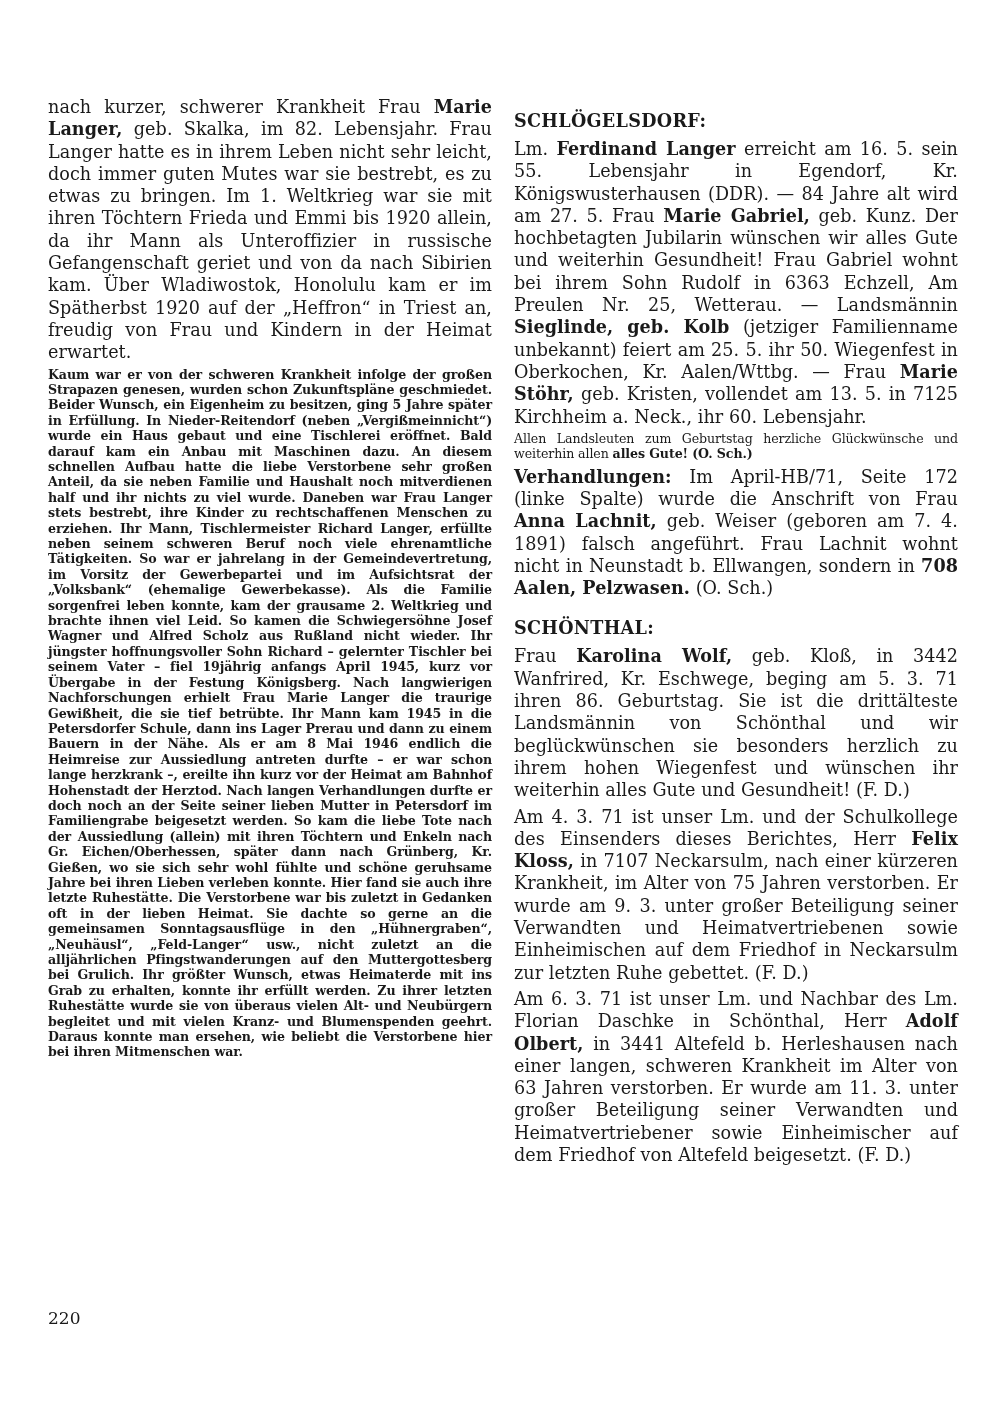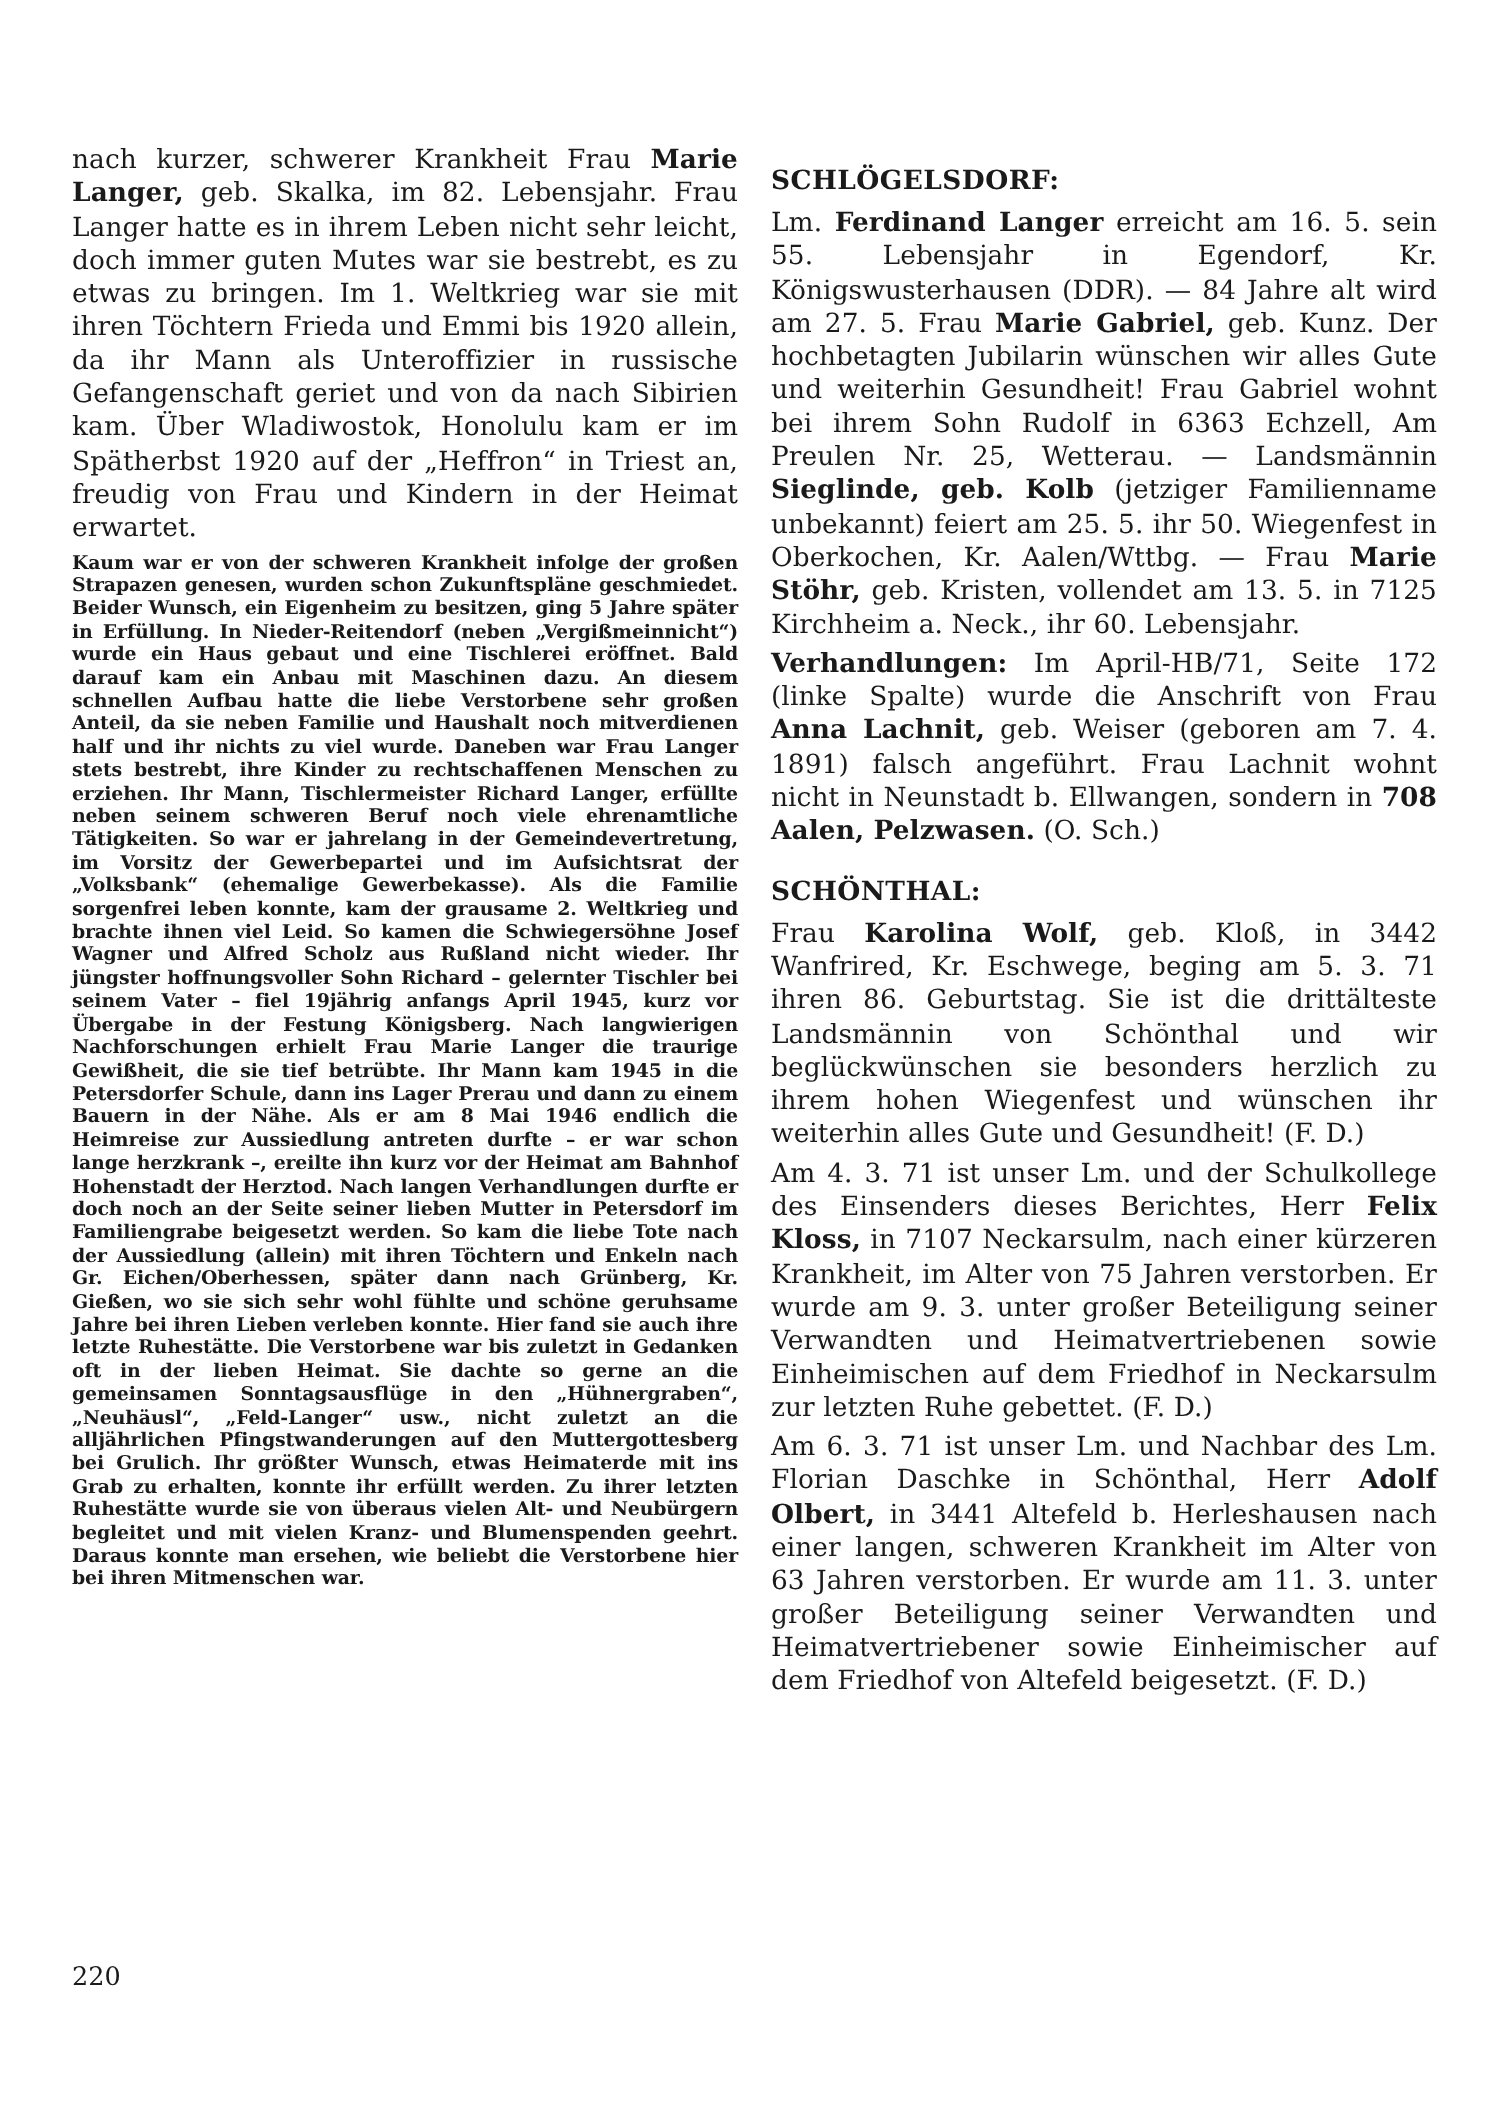--- a/index.html
+++ b/index.html
@@ -23,20 +23,21 @@
 
 <div class="col col-left">
   <p class="p"><span>nach kurzer, schwerer Krankheit Frau </span><b>Marie Langer,</b><span> geb. Skalka, im 82. Lebensjahr. Frau Langer hatte es in ihrem Leben nicht sehr leicht, doch immer guten Mutes war sie bestrebt, es zu etwas zu bringen. Im 1. Weltkrieg war sie mit ihren Töchtern Frieda und Emmi bis 1920 allein, da ihr Mann als Unteroffizier in russische Gefangenschaft geriet und von da nach Sibirien kam. Über Wladiwostok, Honolulu kam er im Spätherbst 1920 auf der „Heffron“ in Triest an, freudig von Frau und Kindern in der Heimat erwartet.</span></p>
   <p class="small small-plain">Kaum war er von der schweren Krankheit infolge der großen Strapazen genesen, wurden schon Zukunftspläne geschmiedet. Beider Wunsch, ein Eigenheim zu besitzen, ging 5 Jahre später in Erfüllung. In Nieder-Reitendorf (neben „Vergißmeinnicht“) wurde ein Haus gebaut und eine Tischlerei eröffnet. Bald darauf kam ein Anbau mit Maschinen dazu. An diesem schnellen Aufbau hatte die liebe Verstorbene sehr großen Anteil, da sie neben Familie und Haushalt noch mitverdienen half und ihr nichts zu viel wurde. Daneben war Frau Langer stets bestrebt, ihre Kinder zu rechtschaffenen Menschen zu erziehen. Ihr Mann, Tischlermeister Richard Langer, erfüllte neben seinem schweren Beruf noch viele ehrenamtliche Tätigkeiten. So war er jahrelang in der Gemeindevertretung, im Vorsitz der Gewerbepartei und im Aufsichtsrat der „Volksbank“ (ehemalige Gewerbekasse). Als die Familie sorgenfrei leben konnte, kam der grausame 2. Weltkrieg und brachte ihnen viel Leid. So kamen die Schwiegersöhne Josef Wagner und Alfred Scholz aus Rußland nicht wieder. Ihr jüngster hoffnungsvoller Sohn Richard – gelernter Tischler bei seinem Vater – fiel 19jährig anfangs April 1945, kurz vor Übergabe in der Festung Königsberg. Nach langwierigen Nachforschungen erhielt Frau Marie Langer die traurige Gewißheit, die sie tief betrübte. Ihr Mann kam 1945 in die Petersdorfer Schule, dann ins Lager Prerau und dann zu einem Bauern in der Nähe. Als er am 8 Mai 1946 endlich die Heimreise zur Aussiedlung antreten durfte – er war schon lange herzkrank –, ereilte ihn kurz vor der Heimat am Bahnhof Hohenstadt der Herztod. Nach langen Verhandlungen durfte er doch noch an der Seite seiner lieben Mutter in Petersdorf im Familiengrabe beigesetzt werden. So kam die liebe Tote nach der Aussiedlung (allein) mit ihren Töchtern und Enkeln nach Gr. Eichen/Oberhessen, später dann nach Grünberg, Kr. Gießen, wo sie sich sehr wohl fühlte und schöne geruhsame Jahre bei ihren Lieben verleben konnte. Hier fand sie auch ihre letzte Ruhestätte. Die Verstorbene war bis zuletzt in Gedanken oft in der lieben Heimat. Sie dachte so gerne an die gemeinsamen Sonntagsausflüge in den „Hühnergraben“, „Neuhäusl“, „Feld-Langer“ usw., nicht zuletzt an die alljährlichen Pfingstwanderungen auf den Muttergottesberg bei Grulich. Ihr größter Wunsch, etwas Heimaterde mit ins Grab zu erhalten, konnte ihr erfüllt werden. Zu ihrer letzten Ruhestätte wurde sie von überaus vielen Alt- und Neubürgern begleitet und mit vielen Kranz- und Blumenspenden geehrt. Daraus konnte man ersehen, wie beliebt die Verstorbene hier bei ihren Mitmenschen war.</p>
   <div class="gap"></div>
 </div>
 
 <div class="col col-right">
   <div class="heading">SCHLÖGELSDORF:</div>
   <p class="p"><span>Lm. </span><b>Ferdinand Langer</b><span> erreicht am 16. 5. sein 55. Lebensjahr in Egendorf, Kr. Königswusterhausen (DDR). — 84 Jahre alt wird am 27. 5. Frau </span><b>Marie Gabriel,</b><span> geb. Kunz. Der hochbetagten Jubilarin wünschen wir alles Gute und weiterhin Gesundheit! Frau Gabriel wohnt bei ihrem Sohn Rudolf in 6363 Echzell, Am Preulen Nr. 25, Wetterau. — Landsmännin </span><b>Sieglinde, geb. Kolb</b><span> (jetziger Familienname unbekannt) feiert am 25. 5. ihr 50. Wiegenfest in Oberkochen, Kr. Aalen/Wttbg. — Frau </span><b>Marie Stöhr,</b><span> geb. Kristen, vollendet am 13. 5. in 7125 Kirchheim a. Neck., ihr 60. Lebensjahr.</span></p>
+  <p class="small"><span class="n">Allen Landsleuten zum Geburtstag herzliche Glückwünsche und weiterhin allen </span><span>alles Gute! (O. Sch.)</span></p>
   <div class="gap-s"></div>
   <p class="p"><b>Verhandlungen:</b><span> Im April-HB/71, Seite 172 (linke Spalte) wurde die Anschrift von Frau </span><b>Anna Lachnit,</b><span> geb. Weiser (geboren am 7. 4. 1891) falsch angeführt. Frau Lachnit wohnt nicht in Neunstadt b. Ellwangen, sondern in </span><b>708 Aalen, Pelzwasen.</b><span> (O. Sch.)</span></p>
   <div class="heading" style="margin-top:18px">SCHÖNTHAL:</div>
   <p class="p"><span>Frau </span><b>Karolina Wolf,</b><span> geb. Kloß, in 3442 Wanfrired, Kr. Eschwege, beging am 5. 3. 71 ihren 86. Geburtstag. Sie ist die drittälteste Landsmännin von Schönthal und wir beglückwünschen sie besonders herzlich zu ihrem hohen Wiegenfest und wünschen ihr weiterhin alles Gute und Gesundheit! (F. D.)</span></p>
   <div class="gap-s"></div>
   <p class="p"><span>Am 4. 3. 71 ist unser Lm. und der Schulkollege des Einsenders dieses Berichtes, Herr </span><b>Felix Kloss,</b><span> in 7107 Neckarsulm, nach einer kürzeren Krankheit, im Alter von 75 Jahren verstorben. Er wurde am 9. 3. unter großer Beteiligung seiner Verwandten und Heimatvertriebenen sowie Einheimischen auf dem Friedhof in Neckarsulm zur letzten Ruhe gebettet. (F. D.)</span></p>
   <div class="gap-s"></div>
   <p class="p"><span>Am 6. 3. 71 ist unser Lm. und Nachbar des Lm. Florian Daschke in Schönthal, Herr </span><b>Adolf Olbert,</b><span> in 3441 Altefeld b. Herleshausen nach einer langen, schweren Krankheit im Alter von 63 Jahren verstorben. Er wurde am 11. 3. unter großer Beteiligung seiner Verwandten und Heimatvertriebener sowie Einheimischer auf dem Friedhof von Altefeld beigesetzt. (F. D.)</span></p>
 </div>
 

